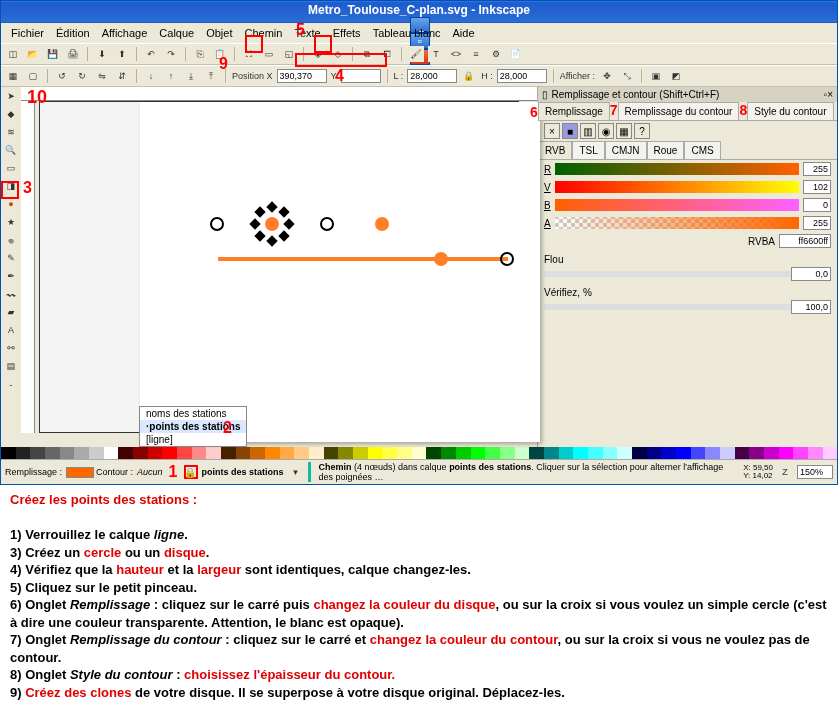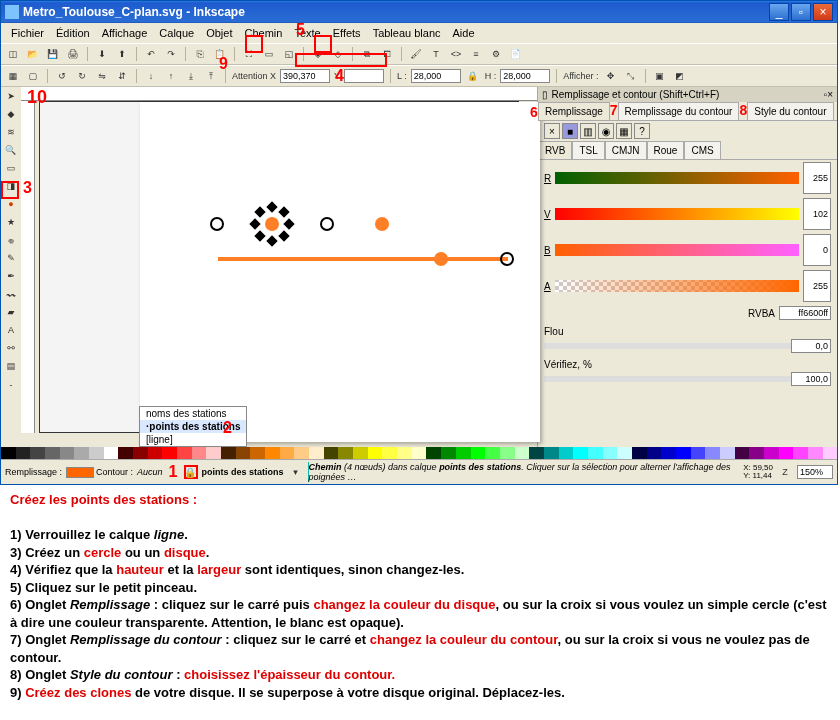--- a/index.html
+++ b/index.html
@@ -1,18 +1,18 @@
 <!DOCTYPE html>
 <html><head>
 <meta charset="utf-8">
 <style>
 * { box-sizing: border-box; margin: 0; padding: 0; }
 body { font-family: Tahoma, Arial, sans-serif; font-size: 10px; background: #fff; width: 840px; }
 .window { border: 1px solid #0053ae; background: #ece9d8; width: 838px; }
-.titlebar { background: linear-gradient(180deg, #2b7ce9 0%, #1e5bcf 8%, #2a6dd4 95%, #1a4cb0 100%); color: #fff; display: flex; align-items: center; padding: 2px 4px; height: 22px; }
+.titlebar { background: linear-gradient(180deg, #2b7ce9 0%, #1e5bcf 8%, #2a6dd4 95%, #1a4cb0 100%); color: #fff; display: flex; align-items: center; padding: 2px 4px; height: 22px; flex-direction: column; }
 .titleimg { width: 14px; height: 14px; background: #7dc4ff; margin-right: 4px; }
 .titletxt { flex: 1; font-weight: bold; font-size: 12px; }
 .wbtn { width: 20px; height: 18px; margin-left: 2px; display: flex; align-items: center; justify-content: center; font-size: 12px; border: 1px solid #0044aa; background: linear-gradient(180deg, #6aa7ee, #2b6ed0); color: #fff; }
 .wbtn.close { background: linear-gradient(180deg, #ee6a3a, #d03a1a); }
 .menubar { display: flex; padding: 2px 4px; font-size: 11px; background: #ece9d8; }
 .menubar span:not(.annot) { padding: 2px 6px; }
 .toolbar { display: flex; align-items: center; padding: 2px 4px; border-top: 1px solid #fff; border-bottom: 1px solid #c3c0b0; height: 22px; gap: 4px; }
 .tbtn { width: 16px; height: 16px; border: 1px solid transparent; display: inline-flex; align-items: center; justify-content: center; font-size: 9px; color: #333; background: #ece9d8; }
 .sep { width: 1px; height: 14px; background: #b5b39c; margin: 0 2px; }
 .lbl { font-size: 9px; color: #333; }
@@ -31,21 +31,21 @@
 .station-fill { width: 14px; height: 14px; background: #ff7f27; border-radius: 50%; position: absolute; }
 .handle { width: 8px; height: 8px; background: #000; position: absolute; transform: rotate(45deg); }
 .line { height: 4px; background: #ff7f27; position: absolute; }
 .dockpanel { width: 300px; background: #ece9d8; border-left: 1px solid #aaa; font-size: 10px; }
 .docktitle { background: #d6d3c2; padding: 2px 4px; display: flex; align-items: center; }
 .tabs { display: flex; border-bottom: 1px solid #aaa; }
 .tab { padding: 3px 6px; border: 1px solid #aaa; border-bottom: none; background: #f3f2ec; font-size: 10px; }
 .tab.active { background: #ece9d8; }
 .colorrow { display: flex; align-items: center; gap: 4px; padding: 2px 6px; }
 .colorrow .sw { flex: 1; height: 12px; }
-.colorrow .cv { width: 28px; height: 32px; font-size: 9px; border: 1px solid #888; text-align: right; padding: 0 2px; }
+.colorrow .cv { width: 28px; height: 14px; font-size: 9px; border: 1px solid #888; text-align: right; padding: 0 2px; }
 .opacity-row { display: flex; align-items: center; padding: 2px 6px; }
 .opacity-row .val { width: 40px; height: 14px; font-size: 9px; border: 1px solid #888; text-align: right; padding: 0 2px; margin-left: auto; }
 .palette { display: flex; height: 12px; }
 .palette div { flex: 1; }
 .statusbar { display: flex; align-items: center; padding: 2px 4px; font-size: 9px; gap: 4px; background: #ece9d8; border-top: 1px solid #aaa; }
 .layer-popup { position: absolute; background: #fff; border: 1px solid #888; font-size: 10px; }
 .layer-popup div { padding: 1px 6px; }
 .layer-popup .sel { background: #d9e7ff; font-weight: bold; }
 .instructions { padding: 6px 10px; font-size: 13px; line-height: 1.35; }
 .it { font-style: italic; }
@@ -118,21 +118,21 @@
     <div class="tbtn">↺</div>
     <div class="tbtn">↻</div>
     <div class="tbtn">⇋</div>
     <div class="tbtn">⇵</div>
     <div class="sep"></div>
     <div class="tbtn">↓</div>
     <div class="tbtn">↑</div>
     <div class="tbtn">⤓</div>
     <div class="tbtn">⤒</div>
     <div class="sep"></div>
-    <span class="lbl">Attention X</span>
+    <span class="lbl">Position X</span>
     <input class="inp" value="390,370" style="">
     <span class="lbl">Y</span>
     <input class="inp" style="width: 40px;">
     <div class="sep"></div>
     <span class="lbl">L :</span>
     <input class="inp" value="28,000" style="">
     <div class="tbtn">🔒</div>
     <span class="lbl">H :</span>
     <input class="inp" value="28,000" style="">
     <div class="sep"></div>
@@ -346,37 +346,37 @@
     <span>Remplissage :</span>
     <div style="width:28px;height:11px;background:#ff6600;border:1px solid #888;"></div>
     <span style="margin-left:-2px;">Contour :</span>
     <span style="font-style:italic;">Aucun</span>
     <span class="annot" style="position:static; font-size:16px; margin:0 2px;">1</span>
     <div class="redbox" style="position:static; width:14px; height:14px; display:inline-flex; align-items:center; justify-content:center;">
       <span style="font-size:10px; color:#333;">🔒</span>
     </div>
     <span style="font-weight:bold;">points des stations</span>
     <div class="tbtn">▾</div>
-    <div style="flex:1; border-left:1px solid #14b8a6; padding-left:0;font-style:italic;">
+    <div style="flex:1; border-left:3px solid #14b8a6; padding-left:8px;">
       <b>Chemin</b> <span>(4 nœuds) dans calque</span> <b>points des stations</b><span>. Cliquer sur la sélection pour alterner l'affichage des poignées …</span>
     </div>
     <div style="font-size:8px; line-height:1;">
       <div>X: 59,50</div>
-        <div>Y: 11,44</div>
+        <div>Y: 14,02</div>
     </div>
     <div class="tbtn">Z</div>
     <input class="inp" style="width: 36px;" value="150%">
   </div>
 </div>
 
 <div class="instructions">
   <div class="red" style="font-weight:bold;">Créez les points des stations :</div>
   <br>
   <div><b><span>1) Verrouillez le calque </span><span class="it">ligne</span><span>.</span></b></div>
   <div><b><span>3) Créez un </span><span class="red">cercle</span><span> ou un </span><span class="red">disque</span><span>.</span></b></div>
-  <div><b><span>4) Vérifiez que la </span><span class="red">hauteur</span><span> et la </span><span class="red">largeur</span><span> sont identiques, sinon changez-les.</span></b></div>
+  <div><b><span>4) Vérifiez que la </span><span class="red">hauteur</span><span> et la </span><span class="red">largeur</span><span> sont identiques, calque changez-les.</span></b></div>
   <div><b>5) Cliquez sur le petit pinceau.</b></div>
   <div><b><span>6) Onglet </span><span class="it">Remplissage</span><span> : cliquez sur le carré puis </span><span class="red">changez la couleur du disque</span><span>, ou sur la croix si vous voulez un simple cercle (c'est à dire une couleur transparente. Attention, le blanc est opaque).</span></b></div>
   <div><b><span>7) Onglet </span><span class="it">Remplissage du contour</span><span> : cliquez sur le carré et </span><span class="red">changez la couleur du contour</span><span>, ou sur la croix si vous ne voulez pas de contour.</span></b></div>
   <div><b><span>8) Onglet </span><span class="it">Style du contour</span><span> : </span><span class="red">choisissez l'épaisseur du contour.</span></b></div>
   <div><b><span>9) </span><span class="red">Créez des clones</span><span> de votre disque. Il se superpose à votre disque original. Déplacez-les.</span></b></div>
   <div></div>
 </div>
 
 </body></html>

